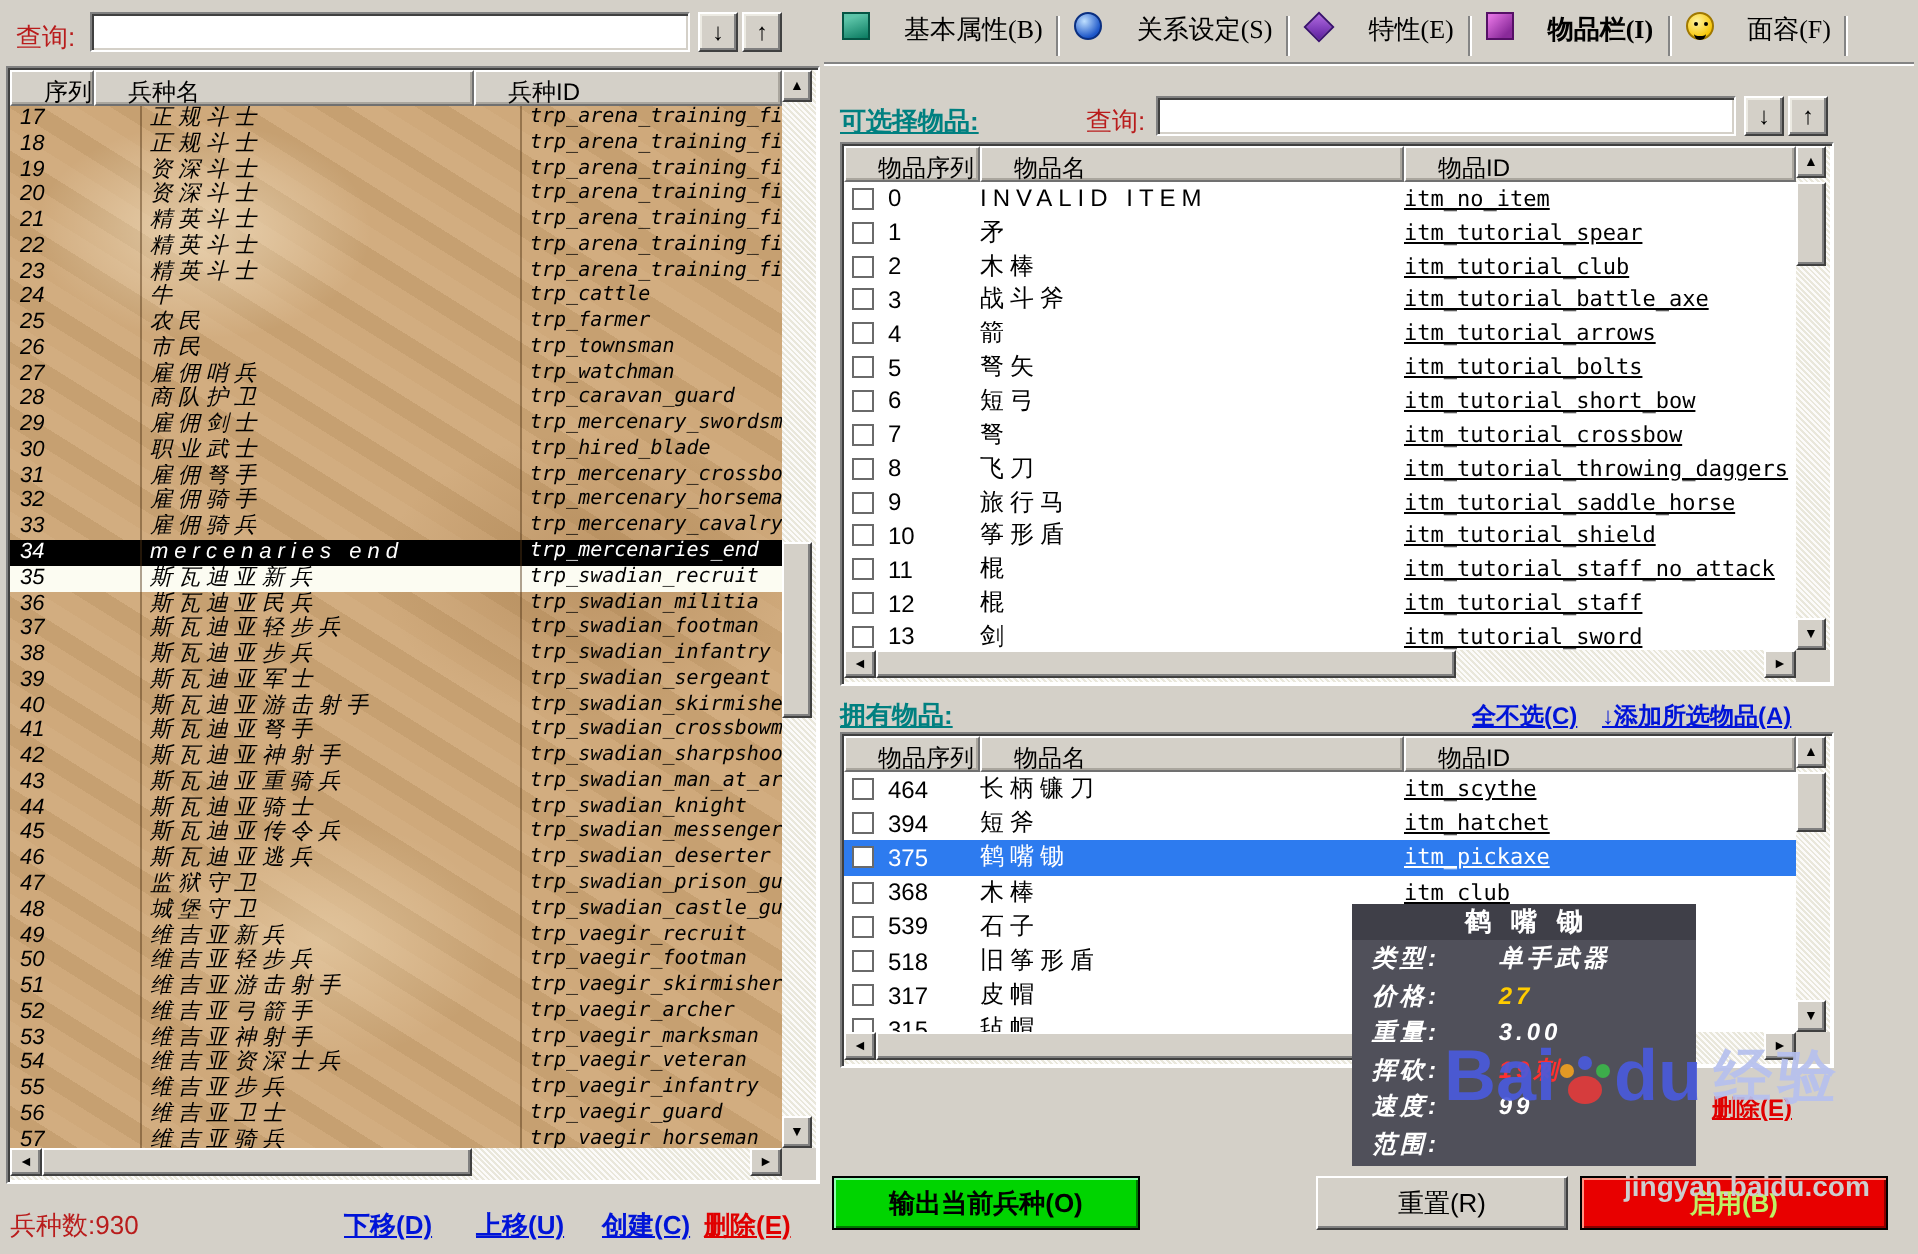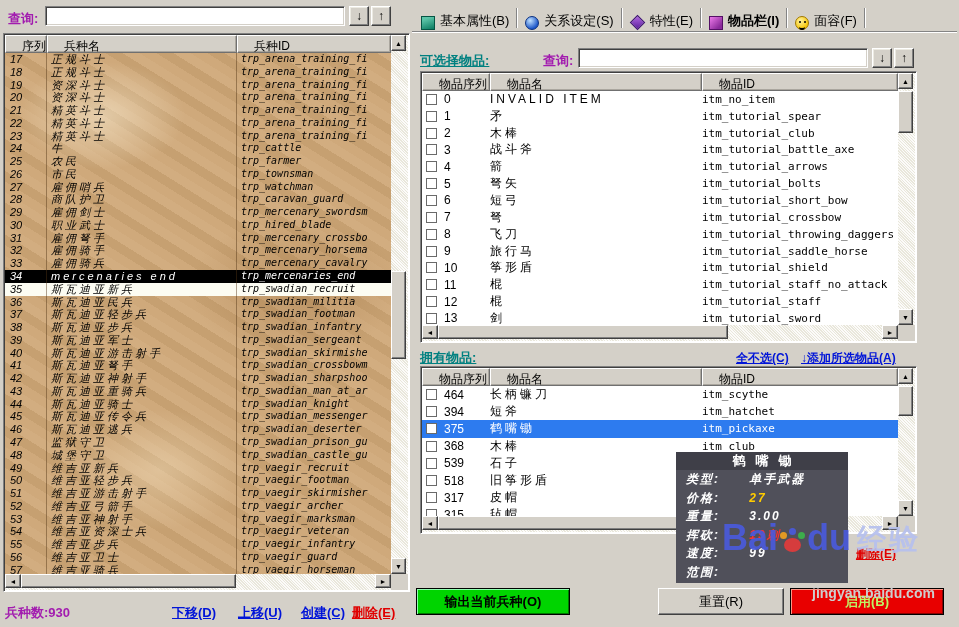--- a/index.html
+++ b/index.html
@@ -1,20 +1,20 @@
 <!DOCTYPE html>
 <html><head>
 <meta charset="utf-8">
 <style>
   * { box-sizing:border-box; }
   body { margin:0; background:#d4d0c8; }
   .app { position:relative; width:959px; height:627px; background:#d4d0c8;
          font-family:"Liberation Sans","DejaVu Sans",sans-serif; color:#000; overflow:hidden; }
 
-  .lab-blue { position:absolute; color:#a21caf; font-weight:bold; font-size:13px; white-space:nowrap; }
+  .lab-blue { position:absolute; color:#b91c1c; font-weight:normal; font-size:13px; white-space:nowrap; }
   .lab-teal { position:absolute; color:#008080; font-weight:bold; font-size:13px; text-decoration:underline; white-space:nowrap; }
   .link { position:absolute; font-size:13px; font-weight:bold; color:#0014d8; text-decoration:underline; cursor:pointer; white-space:nowrap; }
   .link.red { color:#e00000; }
   .link.sm { font-size:12px; }
 
   .tinput { position:absolute; background:#fff; border:1px solid; border-color:#808080 #fff #fff #808080;
             box-shadow: inset 1px 1px 0 #404040, inset -1px -1px 0 #d4d0c8;
             font:12px "Liberation Sans",sans-serif; padding:2px 4px; outline:none; }
   .mini-btn { position:absolute; width:20px; height:20px; background:#d4d0c8; border:1px solid;
               border-color:#fff #404040 #404040 #fff; box-shadow: inset -1px -1px 0 #808080, inset 1px 1px 0 #eceae2;
@@ -31,54 +31,54 @@
 
   .texture { background:
       radial-gradient(140px 90px at 25% 12%, rgba(255,244,220,.5), rgba(255,255,255,0) 60%),
       radial-gradient(160px 110px at 75% 45%, rgba(140,95,45,.28), rgba(255,255,255,0) 65%),
       radial-gradient(150px 100px at 40% 80%, rgba(255,240,210,.35), rgba(255,255,255,0) 60%),
       repeating-linear-gradient(32deg, #cfa97b 0 9px, #c6a071 9px 18px, #d2ad80 18px 27px), #cba678; }
 
   .trow { display:flex; height:12.78px; line-height:12.6px; font-size:11px; white-space:nowrap; cursor:default;font-style:italic; }
   .trow>span { overflow:hidden; }
   .ci  { width:41px; padding-left:5px; flex:none; }
-  .cn  { width:190px; flex:none; letter-spacing:3px; border-left:1px solid rgba(80,50,20,.45); padding-left:4px; }
+  .cn  { width:190px; flex:none; letter-spacing:3px; border-left:1px solid rgba(80,50,20,.45); padding-left:4px;margin-left:24px; }
   .cid { flex:1; font-family:"DejaVu Sans Mono","Liberation Mono",monospace; font-size:10px;
          border-left:1px solid rgba(80,50,20,.45); padding-left:4px; }
   .trow.end { background:#000; color:#fff; }
   .trow.selected { background:#fcfcf2; }
 
   .irow { display:flex; align-items:center; font-size:12px; white-space:nowrap; cursor:default; }
   .irow>span { overflow:hidden; }
   .sel-body .irow { height:16.85px; }
   .own-body .irow { height:17.2px; }
   .i0 { width:68px; flex:none; display:flex; align-items:center; overflow:visible; }
   .cb { width:11px; height:11px; flex:none; margin:0 7px 0 4px; background:#fff; border:1px solid #6a6a6a; }
   .i1 { width:212px; flex:none; letter-spacing:3px; }
-  .i2 { flex:1; font-family:"DejaVu Sans Mono","Liberation Mono",monospace; font-size:11px; }
+  .i2 { flex:1; font-family:"DejaVu Sans Mono","Liberation Mono",monospace; font-size:11px;text-decoration:underline; }
   .irow.sel { background:#2d7bef; color:#fff; }
 
   .vscroll { position:absolute; top:1px; right:1px; bottom:17px; width:17px; background-color:#e9e7db;
              background-image: repeating-linear-gradient(45deg, rgba(255,255,255,.85) 0 1px, rgba(0,0,0,0) 1px 2px); }
   .hscroll { position:absolute; left:1px; right:18px; bottom:1px; height:16px; background-color:#e9e7db;
              background-image: repeating-linear-gradient(45deg, rgba(255,255,255,.85) 0 1px, rgba(0,0,0,0) 1px 2px); }
   .sbtn { position:absolute; background:#d4d0c8; border:1px solid; border-color:#fff #404040 #404040 #fff;
           box-shadow: inset -1px -1px 0 #808080; font-size:7px; text-align:center; cursor:pointer; }
   .vscroll .sbtn { left:0; width:15px; height:16px; line-height:15px; }
   .vscroll .up { top:0; } .vscroll .dn { bottom:0; }
   .hscroll .sbtn { top:0; width:16px; height:14px; line-height:13px; }
   .hscroll .lf { left:0; } .hscroll .rt { right:0; }
   .sthumb { position:absolute; background:#d4d0c8; border:1px solid; border-color:#fff #404040 #404040 #fff;
             box-shadow: inset -1px -1px 0 #808080; }
   .vscroll .sthumb { left:0; width:15px; }
   .hscroll .sthumb { top:0; height:14px; }
   .scorner { position:absolute; right:1px; bottom:1px; width:17px; height:16px; background:#d4d0c8; }
 
   .tabbar { position:absolute; left:414px; top:5px; height:26px; display:flex; align-items:center; }
-  .tab { display:flex; align-items:flex-end; gap:5px; padding:0 7px; font-size:13px; height:24px; cursor:pointer; white-space:nowrap; }
+  .tab { display:flex; align-items:flex-start; gap:17px; padding:0 7px; font-size:13px; height:24px; cursor:pointer; white-space:nowrap;font-family:Liberation Serif, serif; }
   .tab.selected .tlabel { font-weight:bold; }
   .tabsep { width:0; height:20px; border-left:1px solid #848484; border-right:1px solid #fff; }
   .tabline { position:absolute; left:412px; top:31px; width:545px; height:0;
              border-top:1px solid #848484; border-bottom:1px solid #fff; }
 
   .icon { width:14px; height:14px; flex:none; display:inline-block; }
   .icon-props { background:linear-gradient(160deg,#5cc4a8 20%,#0a7a60); border:1px solid #055544; }
   .icon-globe { border-radius:50%; background:radial-gradient(circle at 35% 30%, #bfe0ff, #1b55c8 72%); border:1px solid #0a2f80; }
   .icon-traits { width:11px; height:11px; margin:2px; background:linear-gradient(135deg,#b06ae0,#5c1e9e); transform:rotate(45deg); border:1px solid #3a1070; }
   .icon-inv { background:linear-gradient(135deg,#e070e0 10%,#8a2a9a 80%); border:1px solid #551066; }

